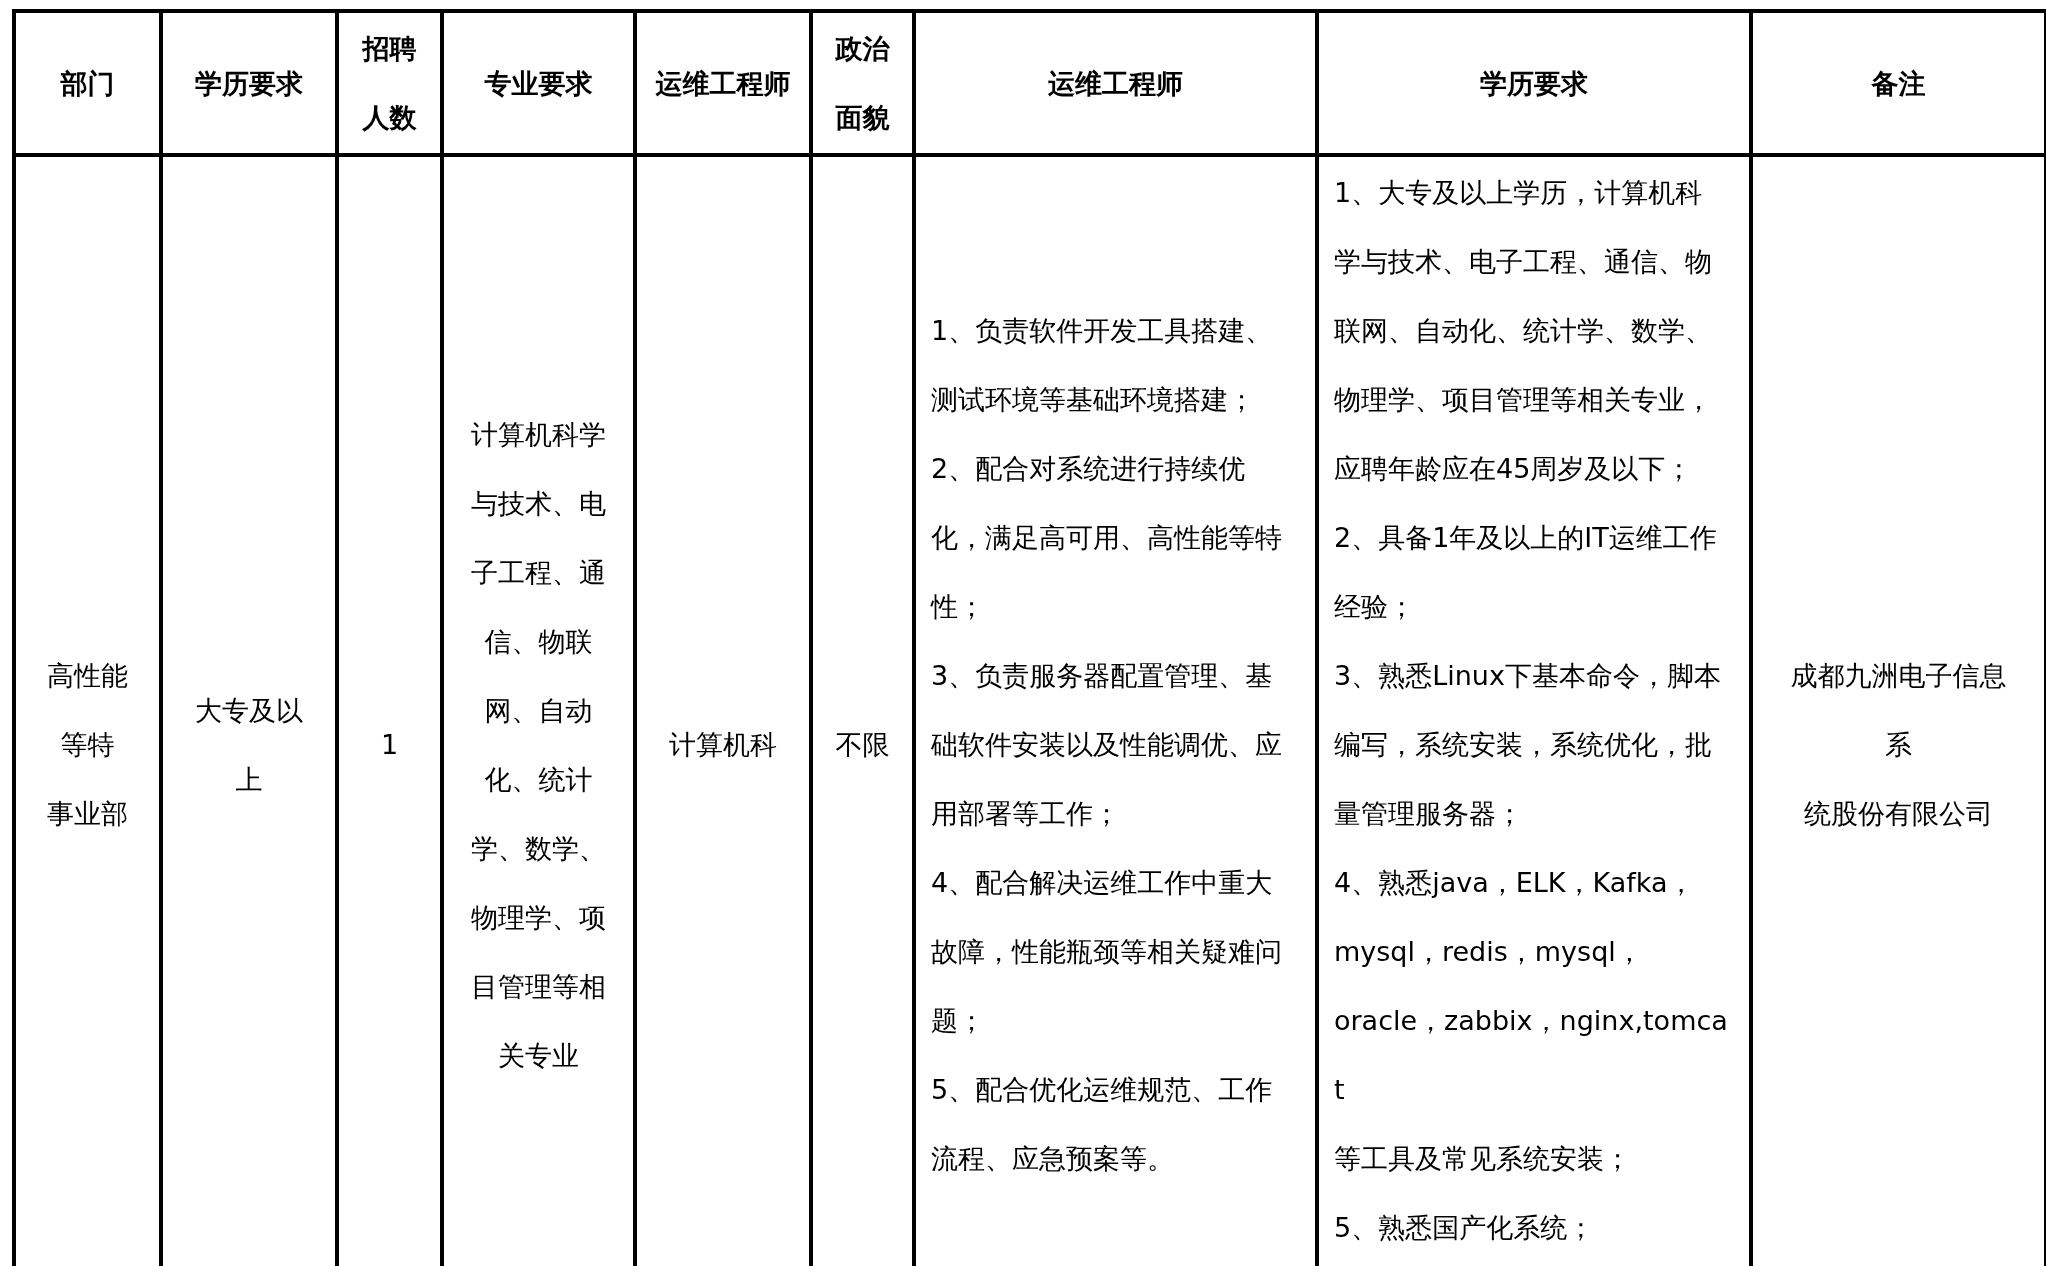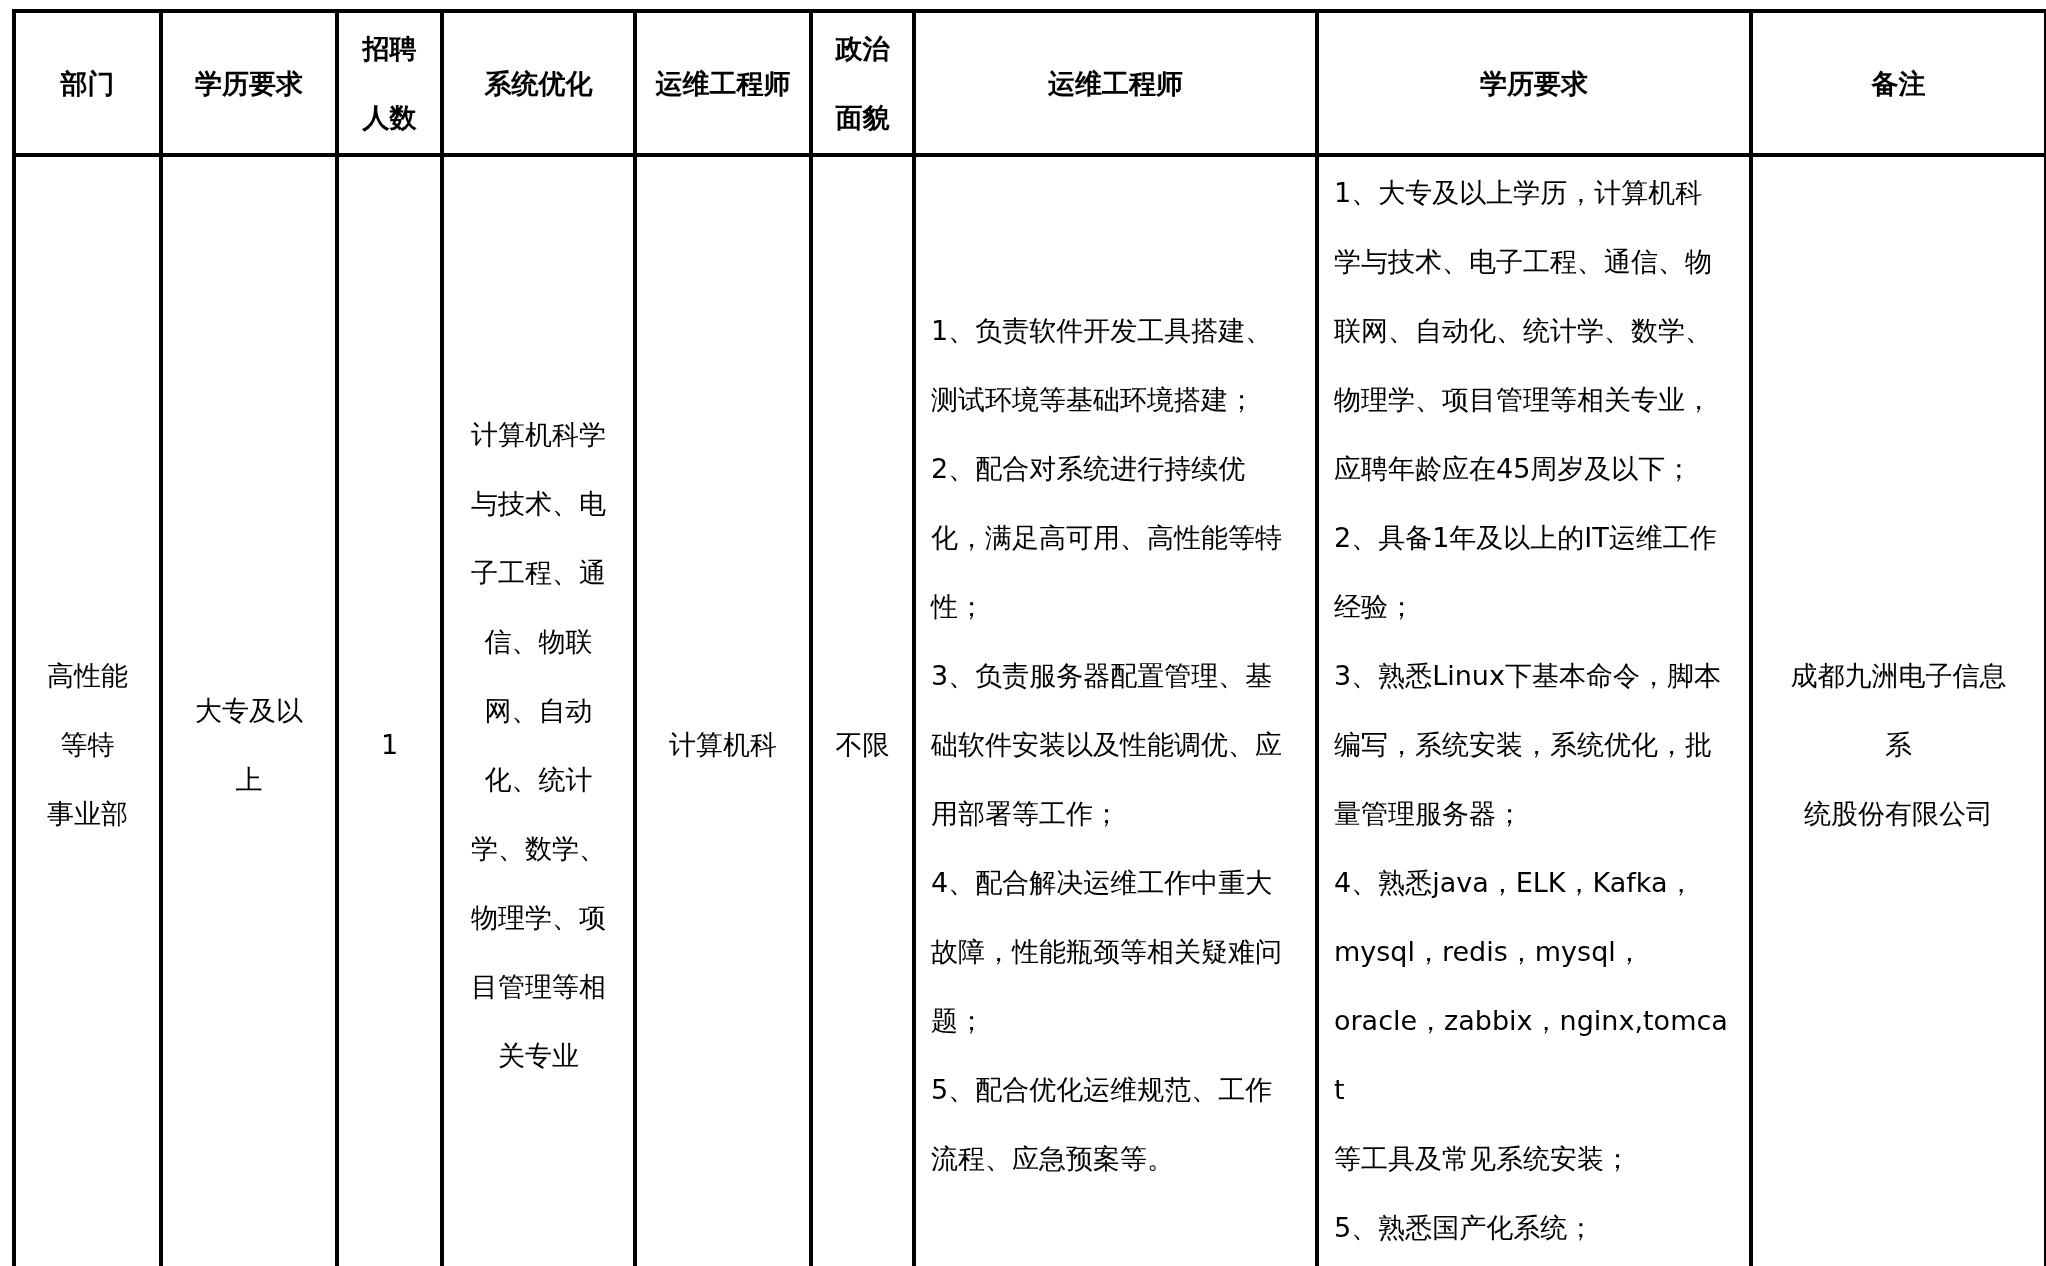--- a/index.html
+++ b/index.html
@@ -40,21 +40,21 @@
     <col style="width:295px">
   </colgroup>
   <thead>
     <tr>
       <th><span>部门</span></th>
       <th><span>学历要求</span></th>
       <th>
         <span class="hdr-line">招聘</span>
         <span class="hdr-line">人数</span>
       </th>
-      <th><span>系统优化</span></th>
+      <th><span>专业要求</span></th>
       <th><span>运维工程师</span></th>
       <th>
         <span class="hdr-line">政治</span>
         <span class="hdr-line">面貌</span>
       </th>
       <th><span>运维工程师</span></th>
       <th><span>学历要求</span></th>
       <th><span>备注</span></th>
     </tr>
   </thead>

